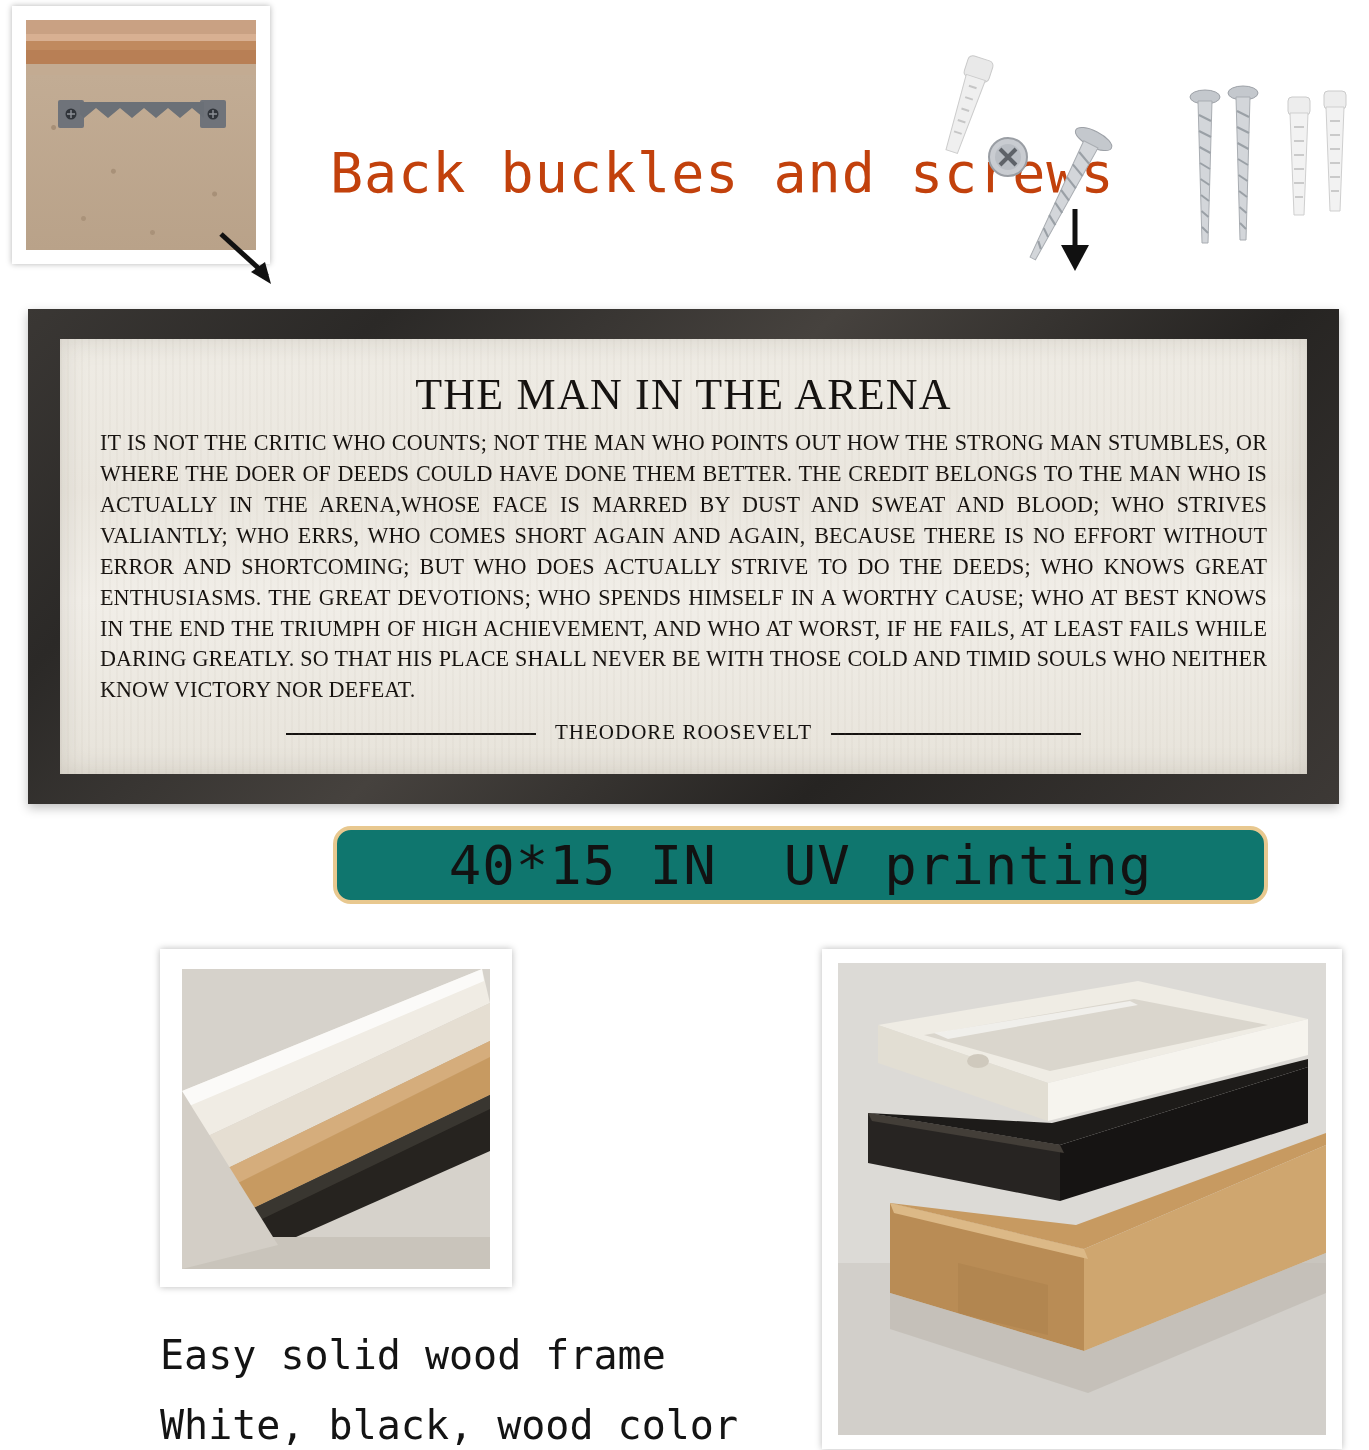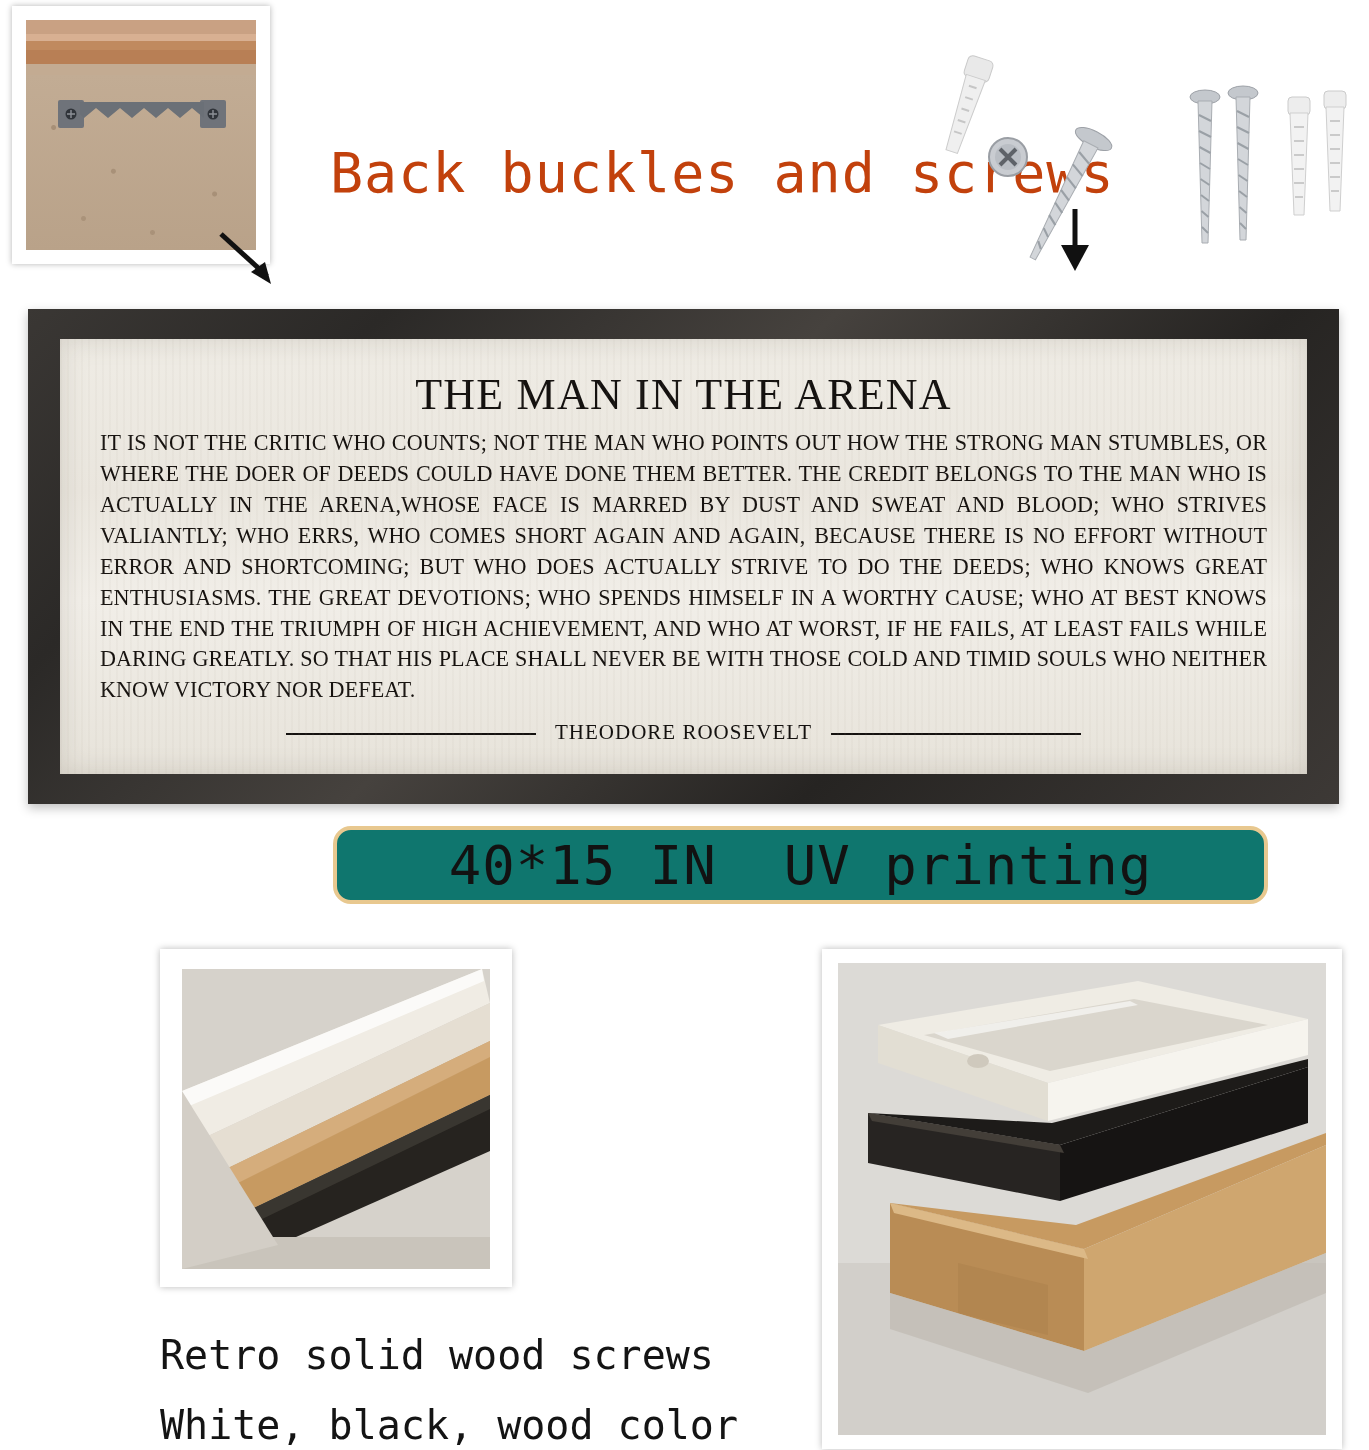--- a/index.html
+++ b/index.html
@@ -402,15 +402,15 @@
       <polygon points="246,286 488,182 488,290 246,388" fill="#cfa66f"></polygon>
       <polygon points="52,240 246,286 250,296 56,250" fill="#dcb987"></polygon>
       <polygon points="120,300 210,322 210,372 120,350" fill="#ab7f4b" opacity="0.5"></polygon>
 
       <polygon points="52,330 246,388 488,290 488,330 250,430 52,366" fill="#b9b4ac" opacity="0.55"></polygon>
     </svg>
   </div>
 </div>
 
 <div class="bottom-text">
-  <div>Retro solid wood screws</div>
+  <div>Easy solid wood frame</div>
   <div>White, black, wood color</div>
 </div>
 
 </body></html>

